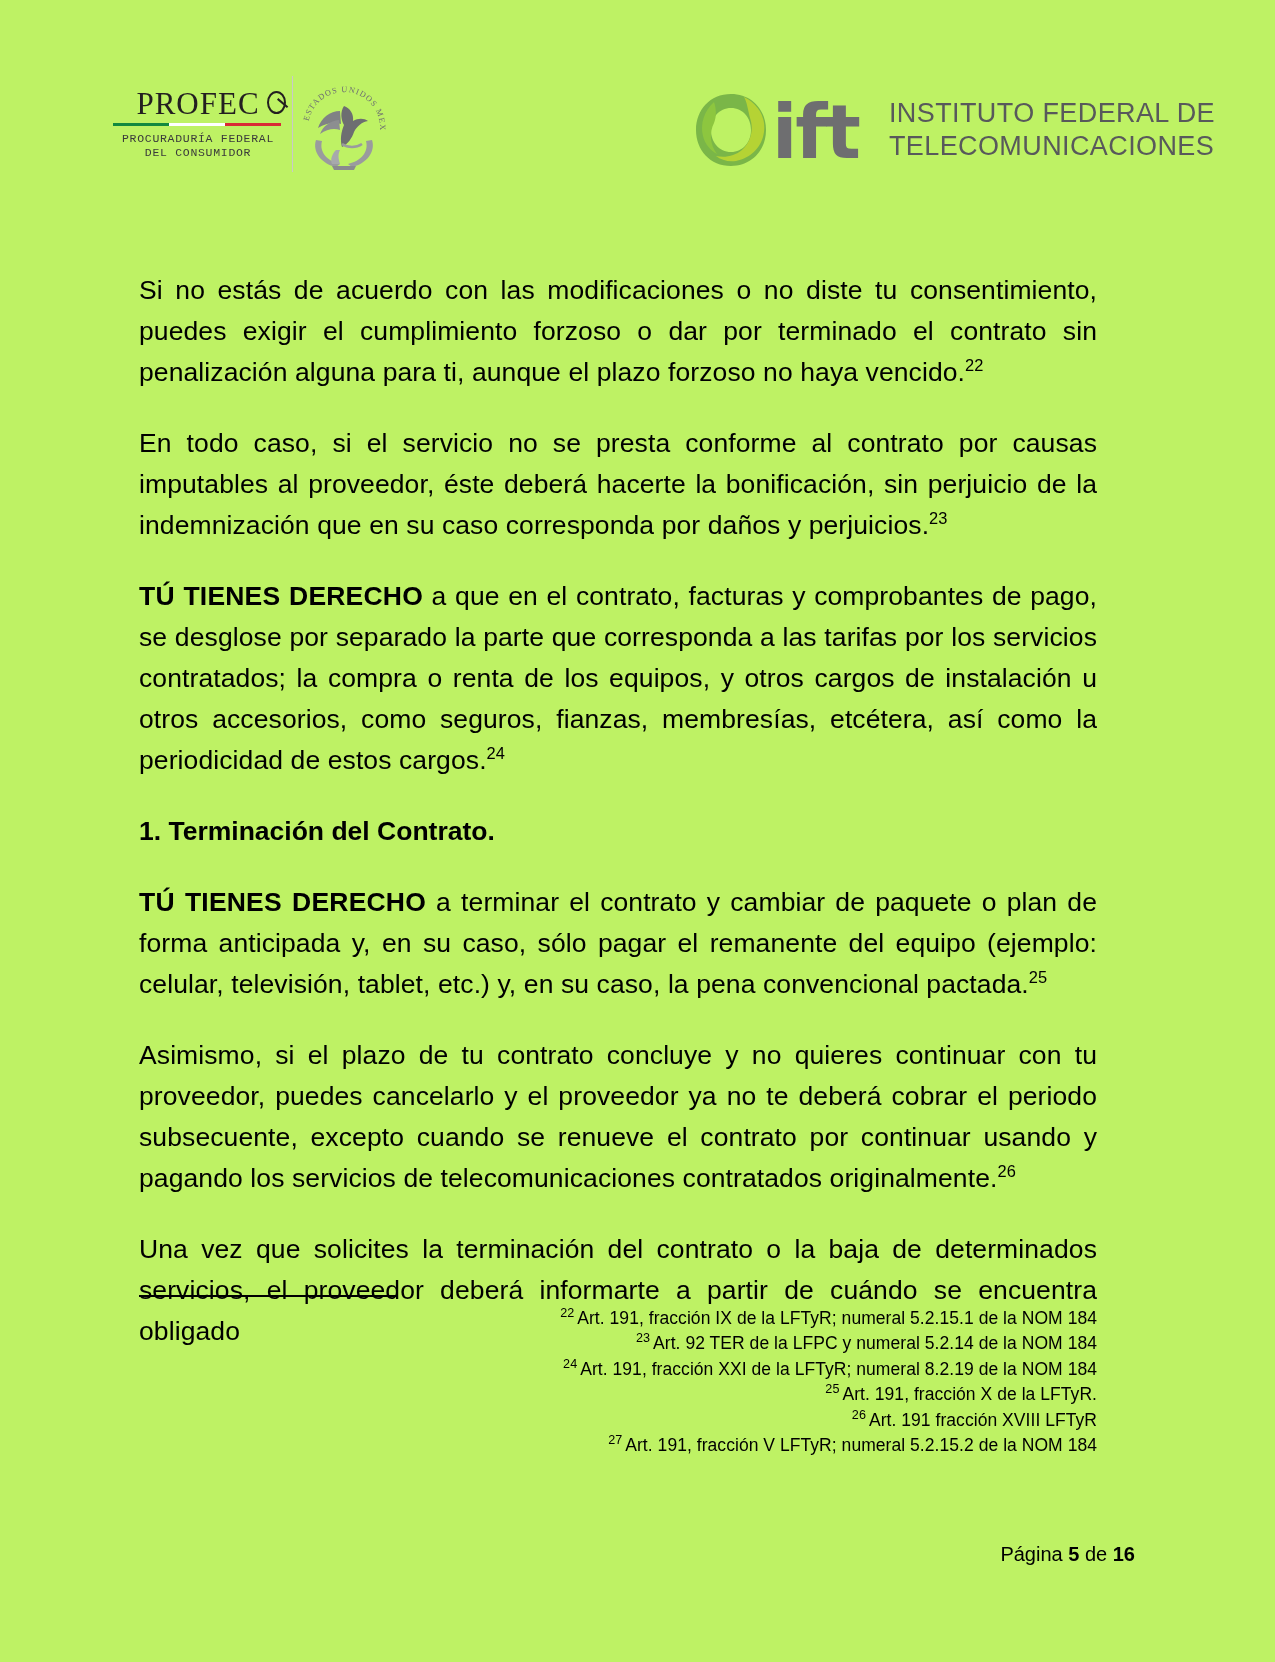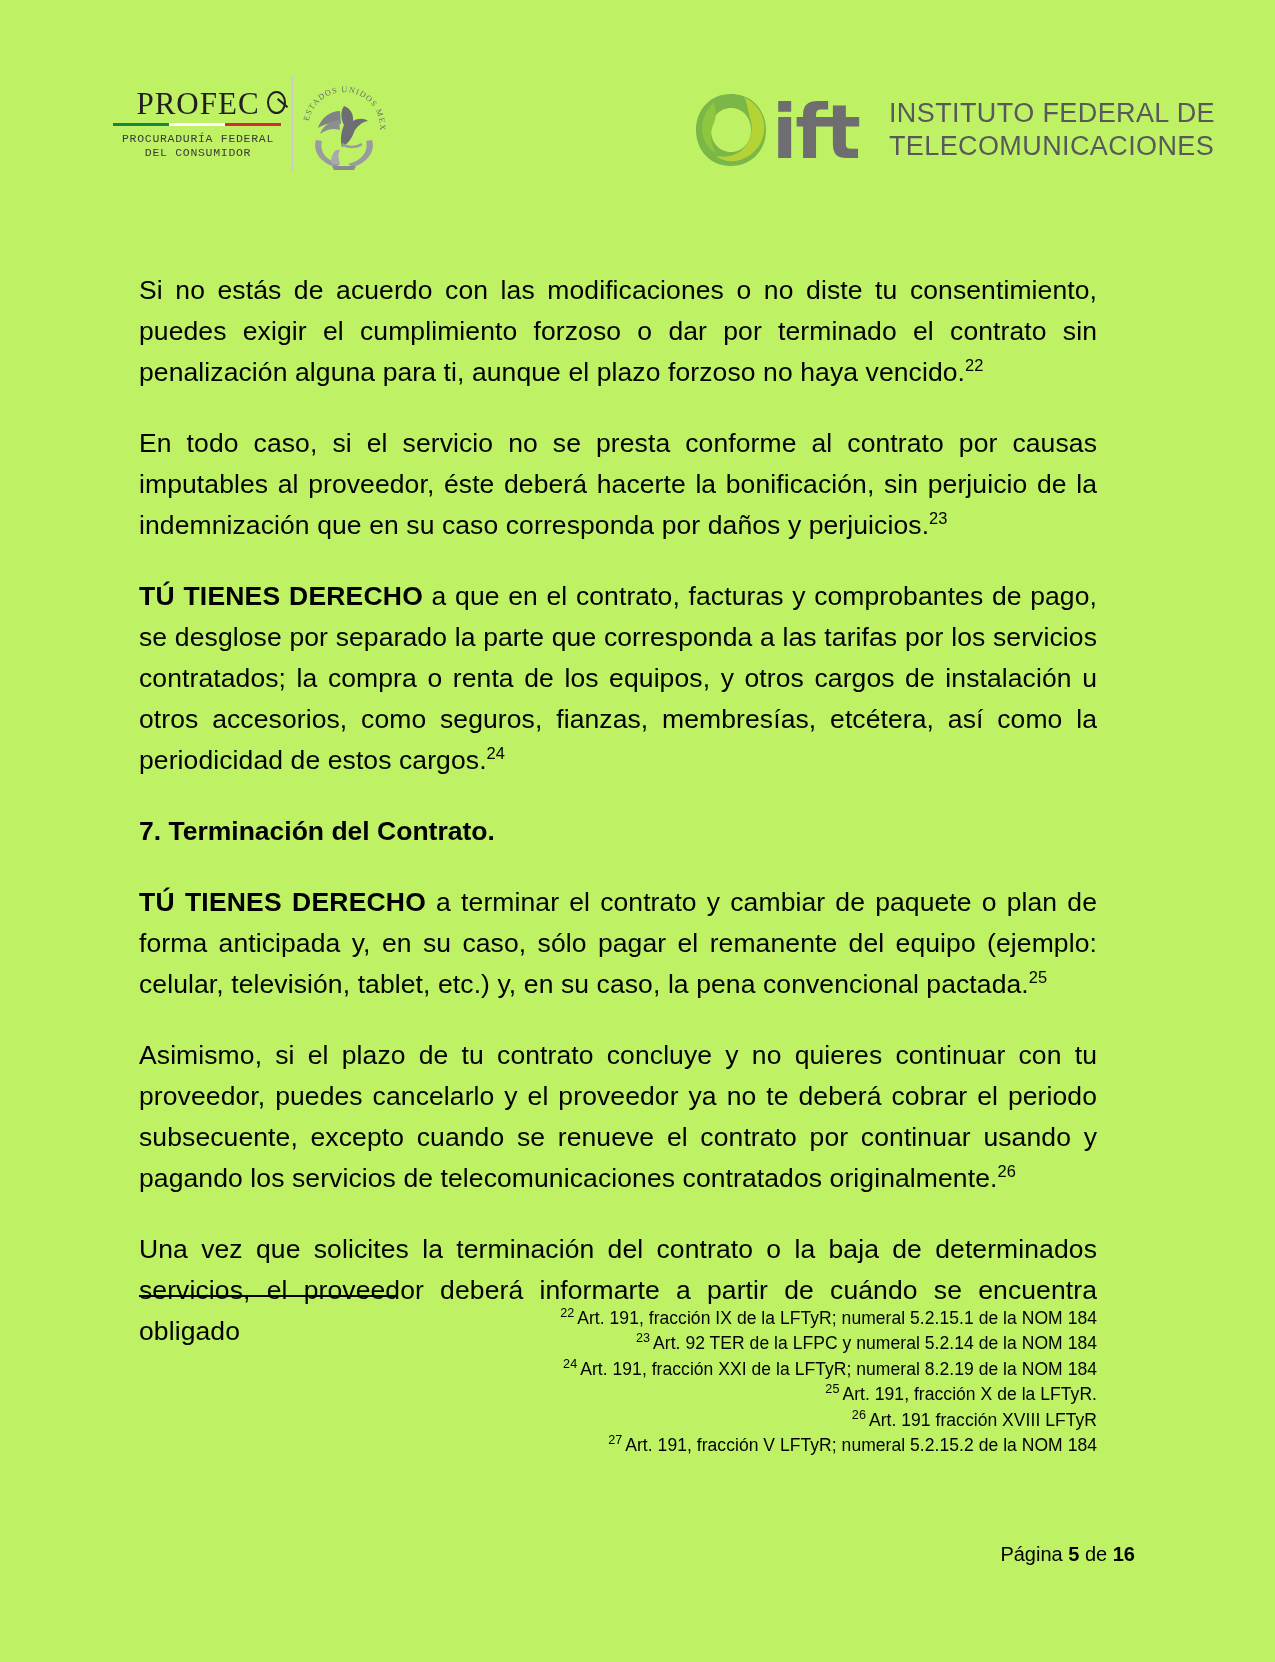--- a/index.html
+++ b/index.html
@@ -277,21 +277,21 @@
 
   <div class="content">
 
     <p class="para"><span>Si no estás de acuerdo con las modificaciones o no diste tu consentimiento, puedes exigir el cumplimiento forzoso o dar por terminado el contrato sin penalización alguna para ti, aunque el plazo forzoso no haya vencido.</span><sup class="fn">22</sup></p>
 
     <p class="para"><span>En todo caso, si el servicio no se presta conforme al contrato por causas imputables al proveedor, éste deberá hacerte la bonificación, sin perjuicio de la indemnización que en su caso corresponda por daños y perjuicios.</span><sup class="fn">23</sup></p>
 
 
     <p class="para"><span class="lead">TÚ TIENES DERECHO</span><span> a que en el contrato, facturas y comprobantes de pago, se desglose por separado la parte que corresponda a las tarifas por los servicios contratados; la compra o renta de los equipos, y otros cargos de instalación u otros accesorios, como seguros, fianzas, membresías, etcétera, así como la periodicidad de estos cargos.</span><sup class="fn">24</sup></p>
 
-    <h2 class="heading">7. Terminación del Contrato.</h2>
+    <h2 class="heading">1. Terminación del Contrato.</h2>
 
     <p class="para"><span class="lead">TÚ TIENES DERECHO</span><span> a terminar el contrato y cambiar de paquete o plan de forma anticipada y, en su caso, sólo pagar el remanente del equipo (ejemplo: celular, televisión, tablet, etc.) y, en su caso, la pena convencional pactada.</span><sup class="fn">25</sup></p>
 
     <p class="para"><span>Asimismo, si el plazo de tu contrato concluye y no quieres continuar con tu proveedor, puedes cancelarlo y el proveedor ya no te deberá cobrar el periodo subsecuente, excepto cuando se renueve el contrato por continuar usando y pagando los servicios de telecomunicaciones contratados originalmente.</span><sup class="fn">26</sup></p>
 
 
     <p class="para last"><span>Una vez que solicites la terminación del contrato o la baja de determinados servicios, el proveedor deberá informarte a partir de cuándo se encuentra obligado</span></p>
   </div>
 
   <div class="footnotes">

